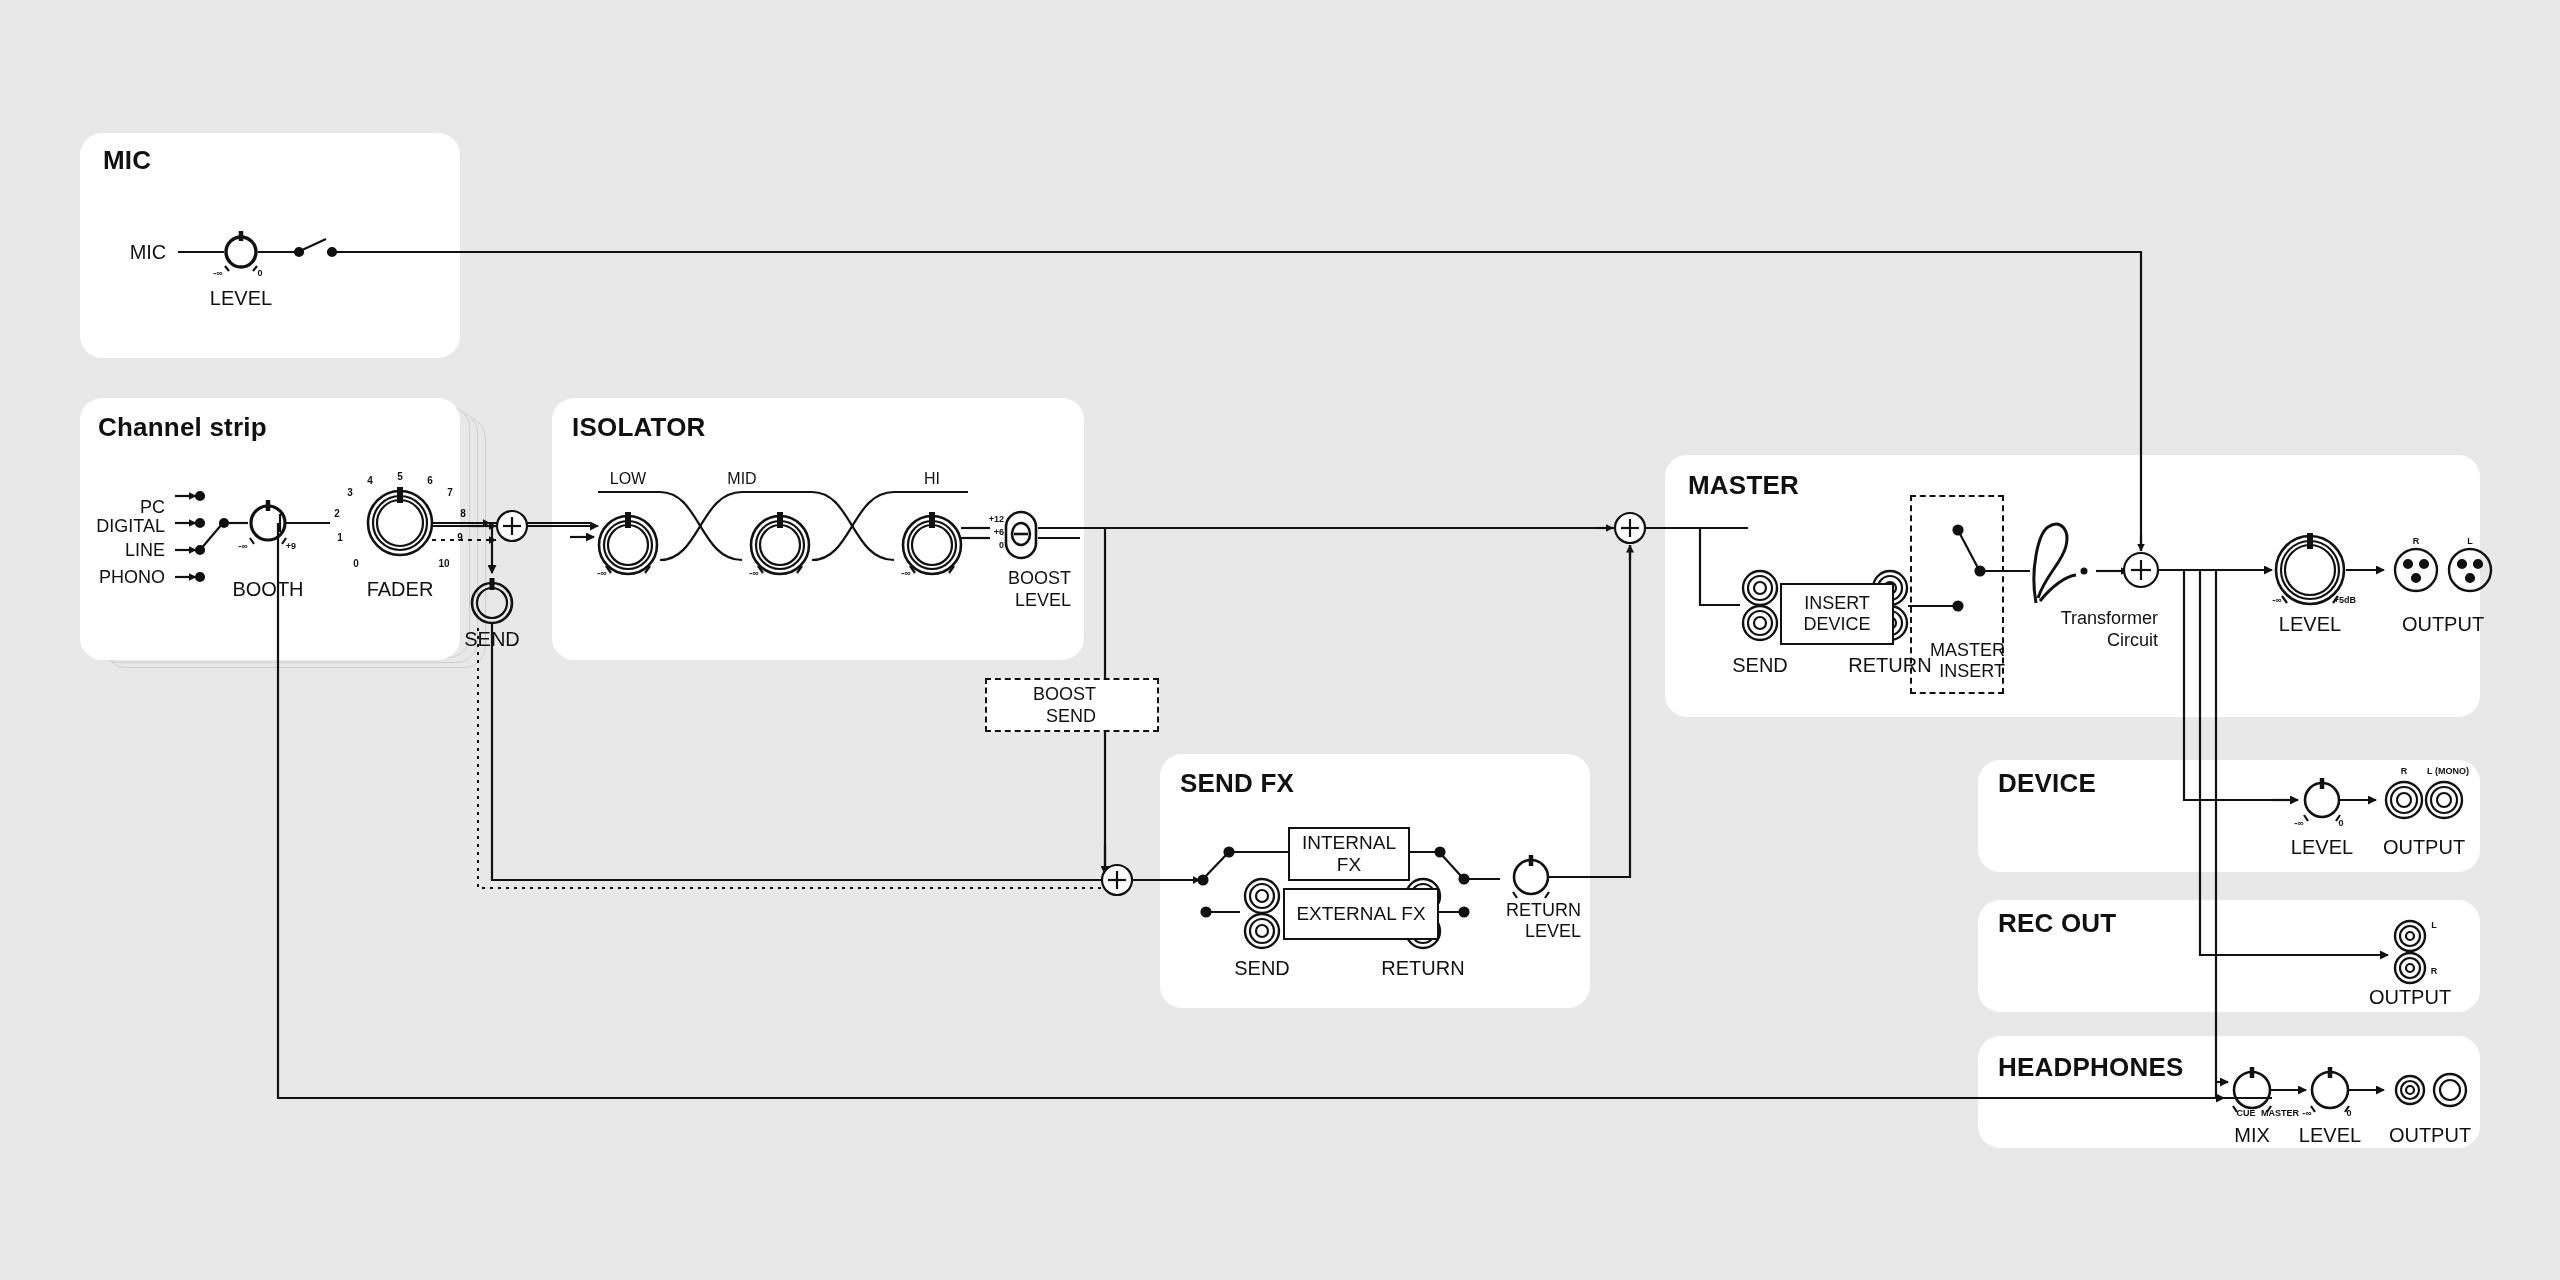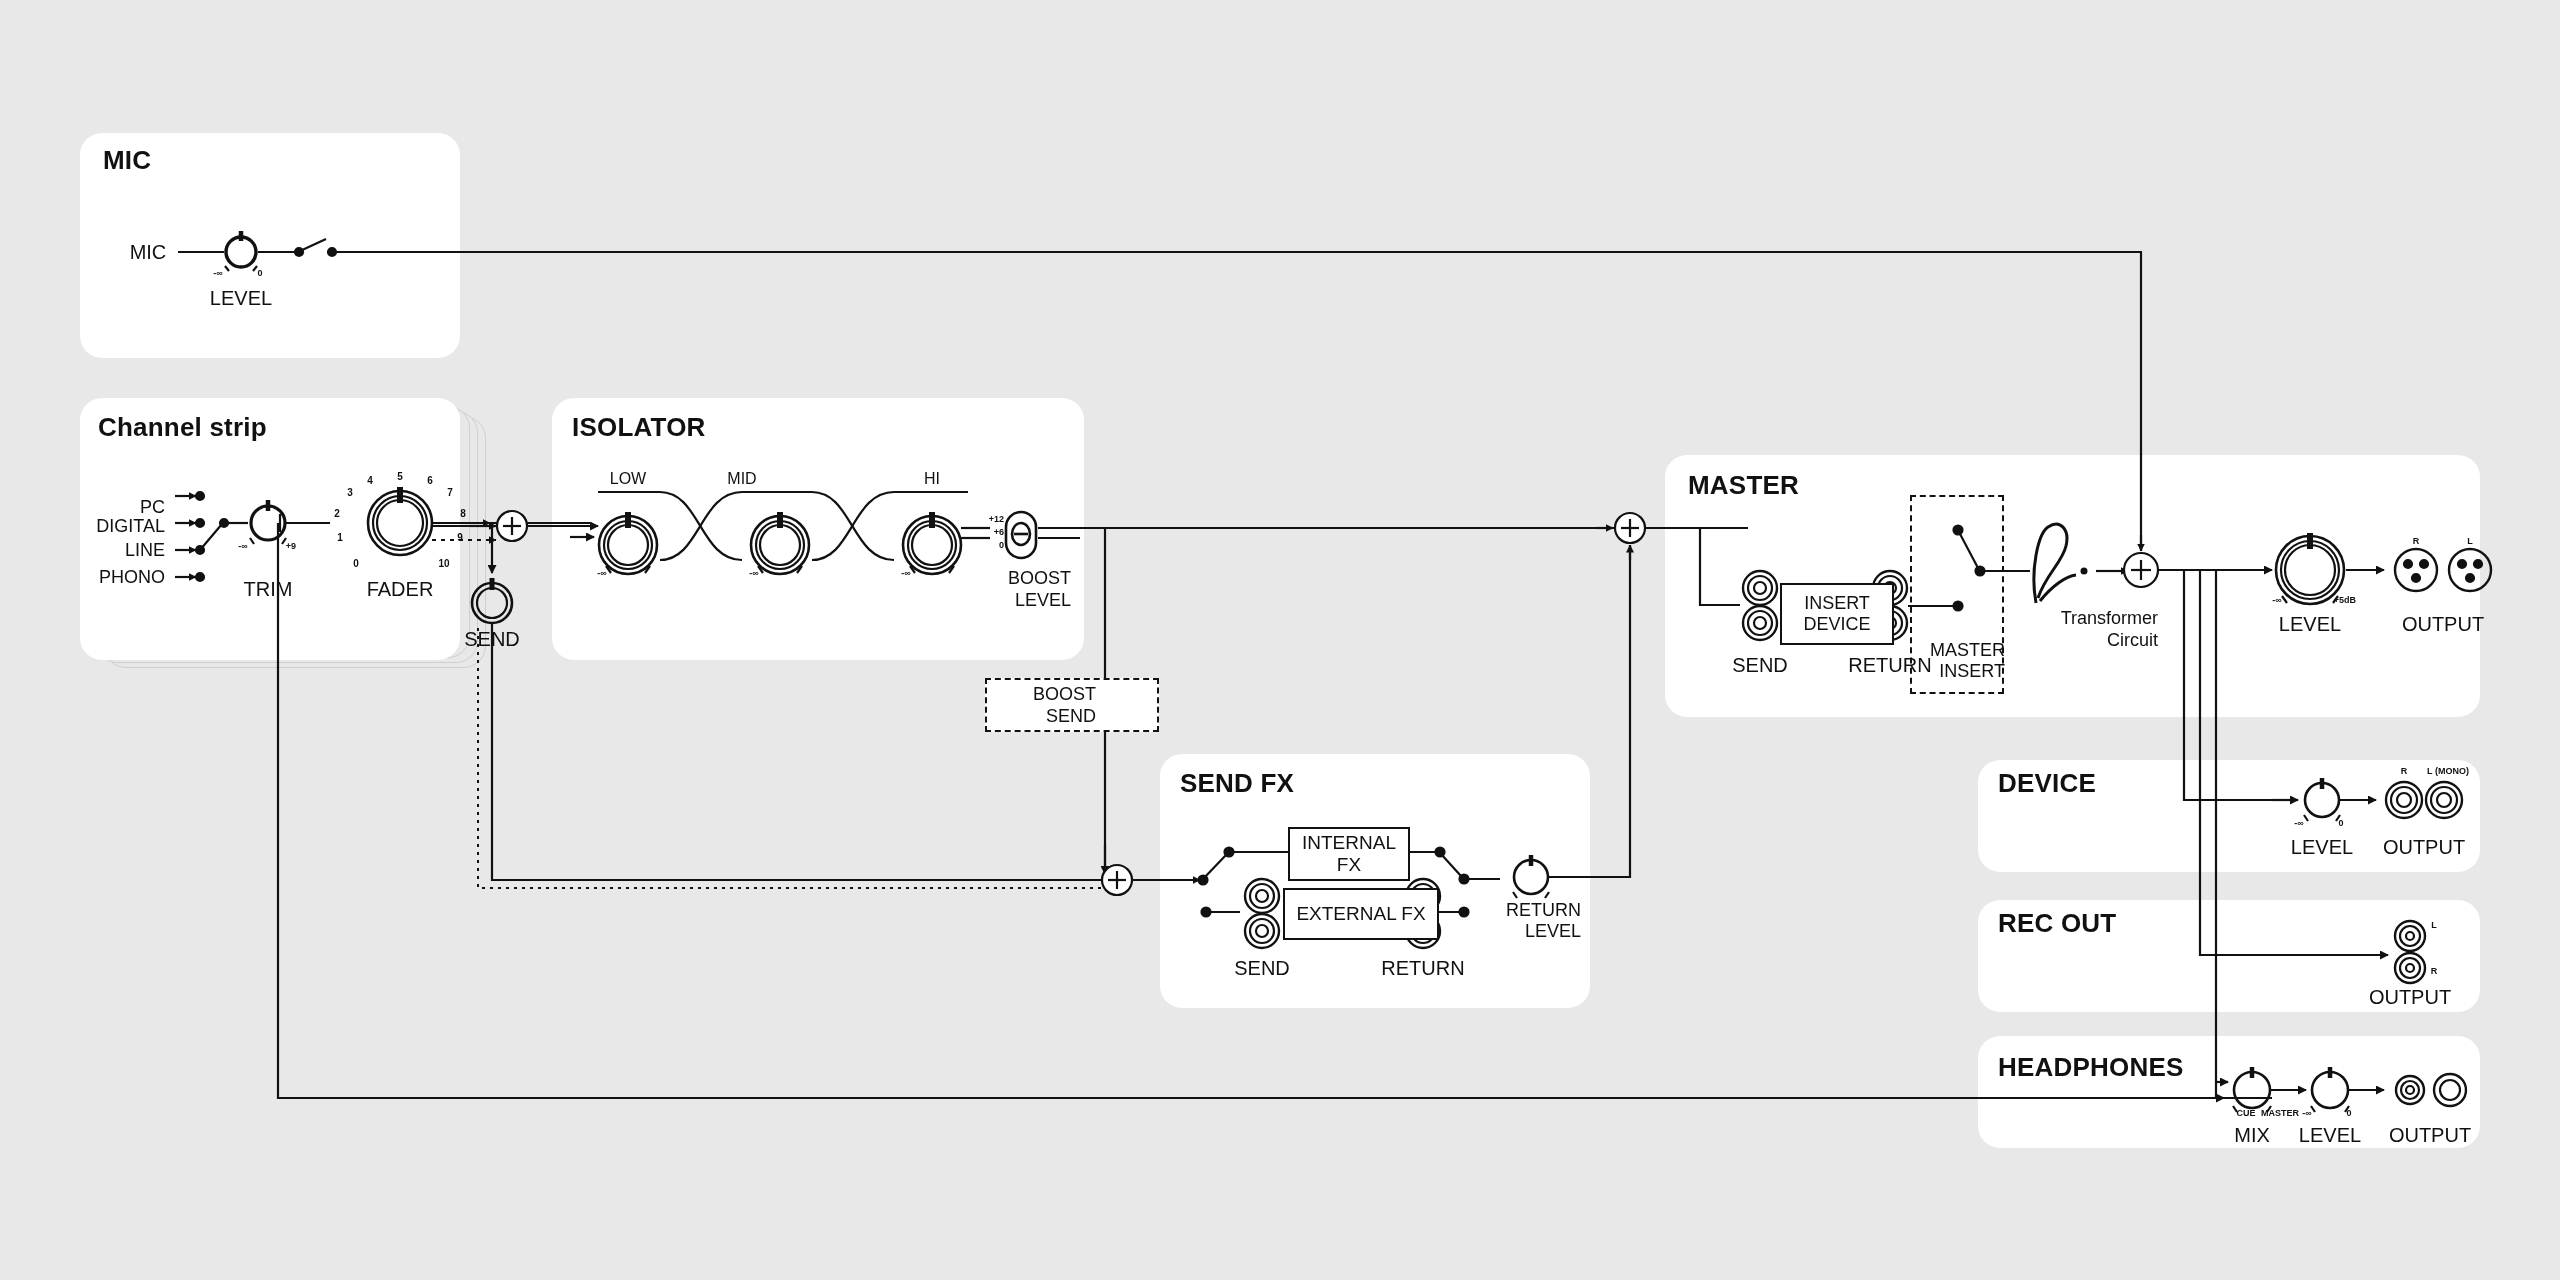--- a/index.html
+++ b/index.html
@@ -402,21 +402,21 @@
   <div class="lbl l20" style="left:118px;top:241px;width:60px;">MIC</div>
   <div class="lbl l20" style="left:191px;top:287px;width:100px;">LEVEL</div>
   <div class="lbl l9" style="left:205px;top:268px;width:26px;">-∞</div>
   <div class="lbl l9" style="left:250px;top:268px;width:20px;">0</div>
 
   <div class="lbl l18" style="left:95px;top:497px;width:70px;text-align:right;">PC</div>
   <div class="lbl l18" style="left:78px;top:516px;width:87px;text-align:right;">DIGITAL</div>
   <div class="lbl l18" style="left:95px;top:540px;width:70px;text-align:right;">LINE</div>
   <div class="lbl l18" style="left:78px;top:567px;width:87px;text-align:right;">PHONO</div>
 
-  <div class="lbl l20" style="left:218px;top:578px;width:100px;">TRIM</div>
+  <div class="lbl l20" style="left:218px;top:578px;width:100px;">BOOTH</div>
   <div class="lbl l9" style="left:230px;top:541px;width:26px;">-∞</div>
   <div class="lbl l9" style="left:280px;top:541px;width:22px;">+9</div>
 
   <div class="lbl l20" style="left:350px;top:578px;width:100px;">FADER</div>
   <div class="lbl l10" style="left:348px;top:558px;width:16px;">0</div>
   <div class="lbl l10" style="left:332px;top:532px;width:16px;">1</div>
   <div class="lbl l10" style="left:329px;top:508px;width:16px;">2</div>
   <div class="lbl l10" style="left:342px;top:487px;width:16px;">3</div>
   <div class="lbl l10" style="left:362px;top:475px;width:16px;">4</div>
   <div class="lbl l10" style="left:392px;top:471px;width:16px;">5</div>

